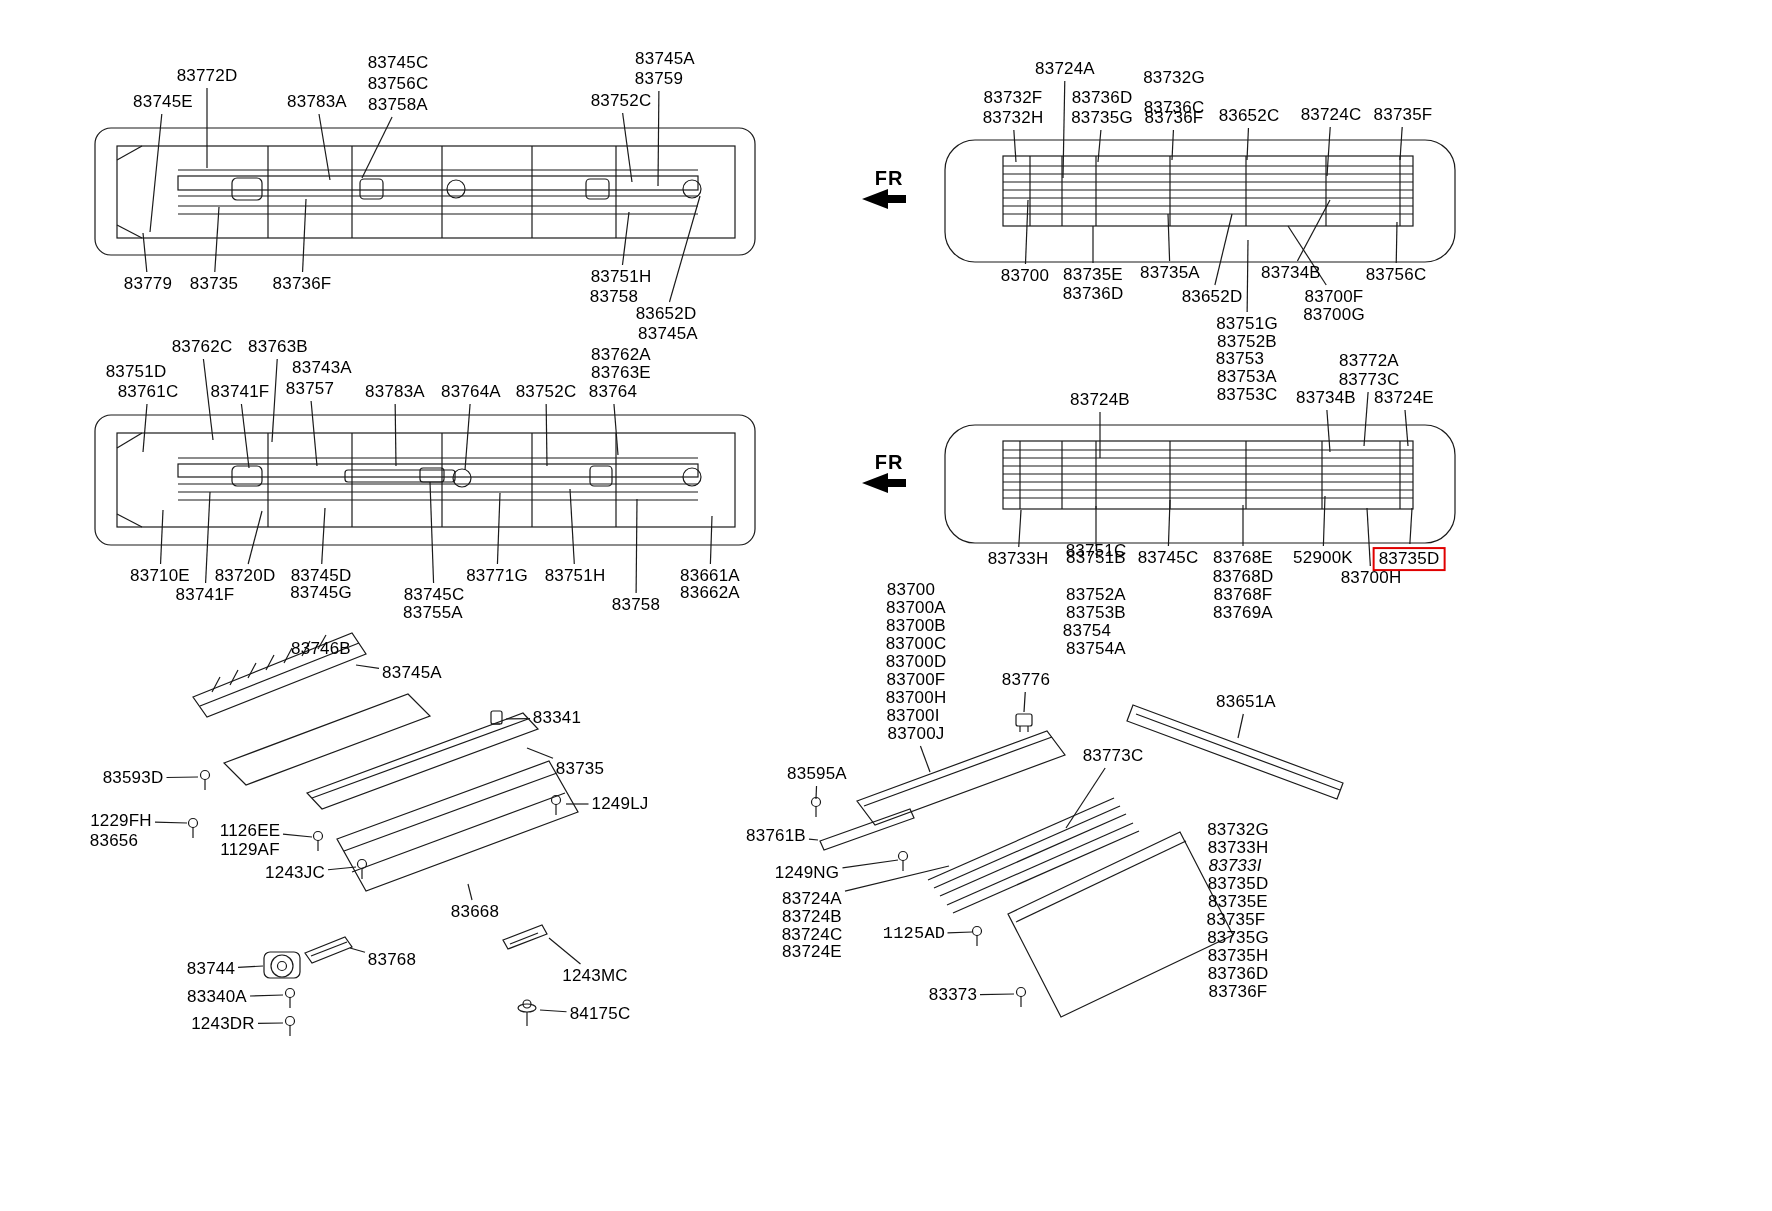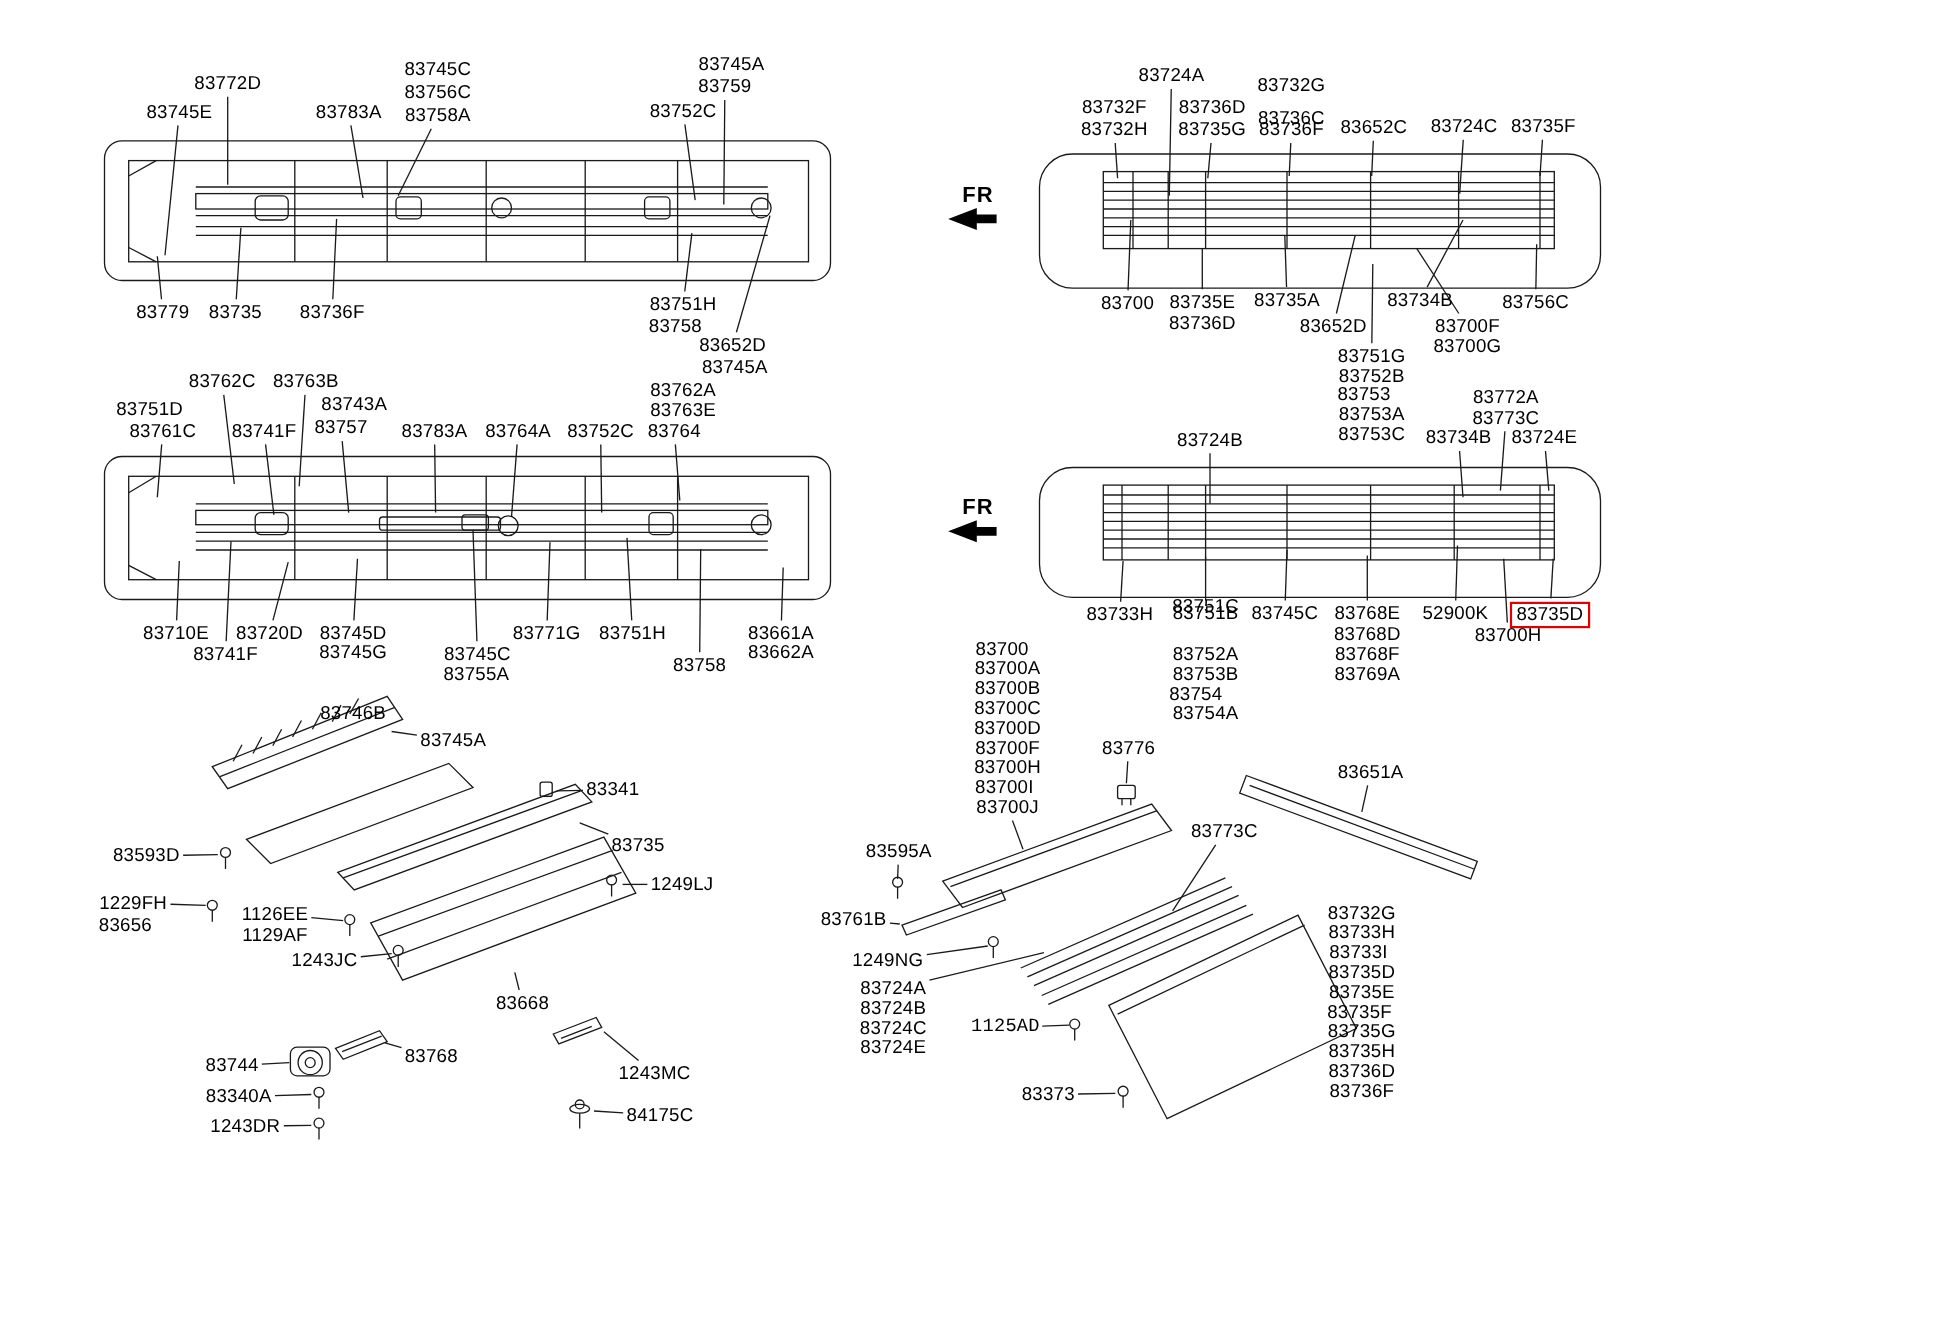--- a/index.html
+++ b/index.html
@@ -393,21 +393,21 @@
       <div class="part-label" id="lbl-117" style="left: 776px; top: 836px;">83761B</div>
       <div class="part-label" id="lbl-118" style="left: 807px; top: 873px;">1249NG</div>
       <div class="part-label" id="lbl-119" style="left: 812px; top: 899px;">83724A</div>
       <div class="part-label" id="lbl-120" style="left: 812px; top: 917px;">83724B</div>
       <div class="part-label" id="lbl-121" style="left: 812px; top: 935px;">83724C</div>
       <div class="part-label" id="lbl-122" style="left: 812px; top: 952px;">83724E</div>
       <div class="part-label" id="lbl-123" style="left: 914px; top: 934px; font-family: Liberation Mono, monospace;">1125AD</div>
       <div class="part-label" id="lbl-124" style="left: 953px; top: 995px;">83373</div>
       <div class="part-label" id="lbl-125" style="left: 1238px; top: 830px;">83732G</div>
       <div class="part-label" id="lbl-126" style="left: 1238px; top: 848px;">83733H</div>
-      <div class="part-label" id="lbl-127" style="left: 1235px; top: 866px;">83733I</div>
+      <div class="part-label" id="lbl-127" style="left: 1235px; top: 866px; font-style: italic;">83733I</div>
       <div class="part-label" id="lbl-128" style="left: 1238px; top: 884px;">83735D</div>
       <div class="part-label" id="lbl-129" style="left: 1238px; top: 902px;">83735E</div>
       <div class="part-label" id="lbl-130" style="left: 1236px; top: 920px;">83735F</div>
       <div class="part-label" id="lbl-131" style="left: 1238px; top: 938px;">83735G</div>
       <div class="part-label" id="lbl-132" style="left: 1238px; top: 956px;">83735H</div>
       <div class="part-label" id="lbl-133" style="left: 1238px; top: 974px;">83736D</div>
       <div class="part-label" id="lbl-134" style="left: 1238px; top: 992px;">83736F</div>
       <div class="part-label fr" id="lbl-135" style="left: 889px; top: 178px;">FR</div>
       <div class="part-label fr" id="lbl-136" style="left: 889px; top: 462px;">FR</div>
     </div>

